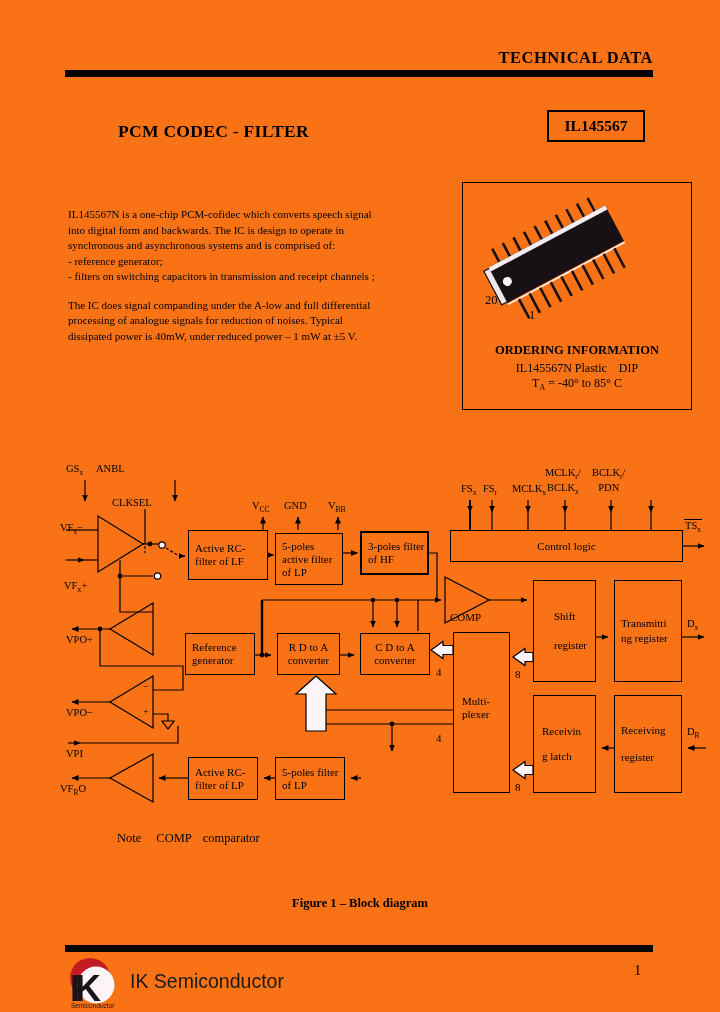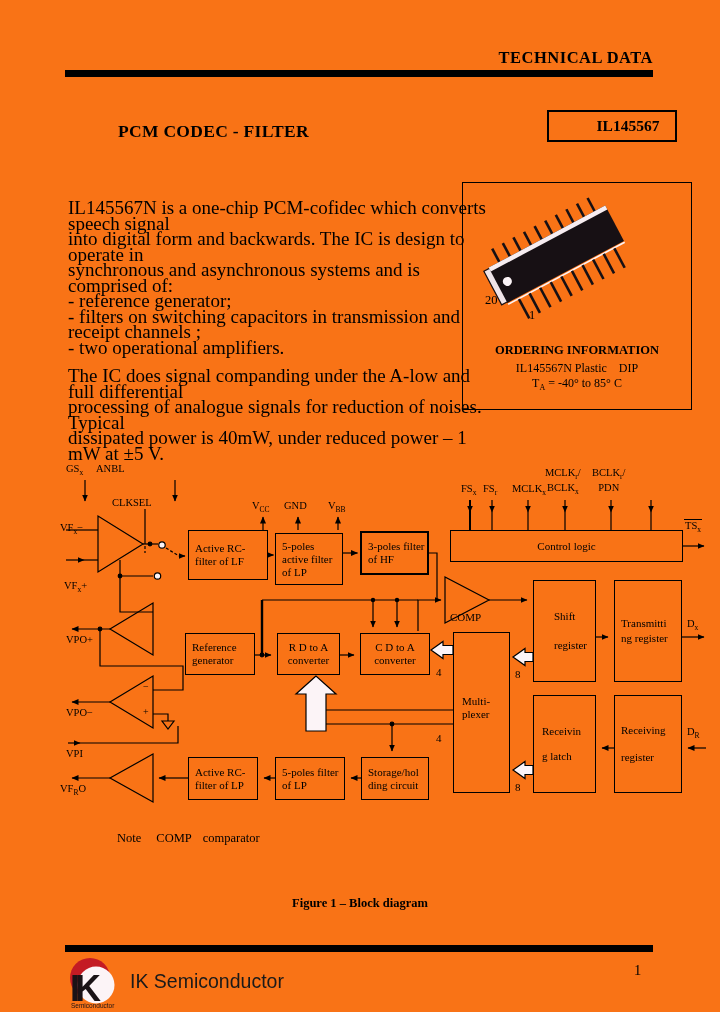--- a/index.html
+++ b/index.html
@@ -3,23 +3,23 @@
 <meta charset="utf-8">
 <style>
   html,body{margin:0;padding:0;}
   .page{position:relative;width:720px;height:1012px;background:#f97316;overflow:hidden;
         font-family:"Liberation Serif",serif;color:#000;}
   
   .hdr-type{position:absolute;right:67px;top:48px;font-weight:bold;font-size:16.5px;letter-spacing:.5px;}
   .hdr-bar{position:absolute;left:65px;top:70px;width:588px;height:7px;background:#000;}
   .doc-title{position:absolute;left:118px;top:121px;font-weight:bold;font-size:17.5px;letter-spacing:.3px;}
   .partbox{position:absolute;left:547px;top:110px;width:94px;height:28px;border:2px solid #000;
-           display:flex;align-items:center;justify-content:center;font-weight:bold;font-size:15.5px;padding-left:32px;}
-  
-  .intro{position:absolute;left:68px;top:200px;width:420px;font-size:19px;line-height:15.5px;}
+           display:flex;align-items:center;justify-content:center;font-weight:bold;font-size:15.5px;}
+  
+  .intro{position:absolute;left:68px;top:207px;width:420px;font-size:11px;line-height:15.5px;}
   .intro .para2{margin-top:13px;}
   
   .ordbox{position:absolute;left:462px;top:182px;width:230px;height:228px;border:1.2px solid #000;box-sizing:border-box;}
   .ordbox .chip{position:absolute;left:2px;top:6px;}
   .pinnum{position:absolute;font-size:12.5px;}
   .p20{left:22px;top:110px;}
   .p1{left:66px;top:125px;}
   .ord-h{position:absolute;left:0;top:160px;width:100%;text-align:center;font-weight:bold;font-size:12.5px;}
   .ord-l1{position:absolute;left:0;top:178px;width:100%;text-align:center;font-size:12px;white-space:pre;}
   .ord-l2{position:absolute;left:0;top:193px;width:100%;text-align:center;font-size:12px;}
@@ -57,21 +57,20 @@
   <div class="doc-title">PCM CODEC - FILTER</div>
   <div class="partbox">IL145567</div>
 
   <div class="intro">
     <div class="para1">
       <div>IL145567N is a one-chip PCM-cofidec which converts speech signal</div>
       <div>into digital form and backwards. The IC is design to operate in</div>
       <div>synchronous and asynchronous systems and is comprised of:</div>
       <div>- reference generator;</div>
       <div>- filters on switching capacitors in transmission and receipt channels ;</div>
-      <div>- two operational amplifiers.</div>
     </div>
     <div class="para2">
       <div>The IC does signal companding under the A-low and full differential</div>
       <div>processing of analogue signals for reduction of noises. Typical</div>
       <div>dissipated power is 40mW, under reduced power – 1 mW at ±5 V.</div>
     </div>
   </div>
 
   <div class="ordbox">
     <svg class="chip" width="192" height="156" viewBox="0 0 192 156">
@@ -243,24 +242,20 @@
     <div>ng register</div>
   </div>
   <div class="block" style="left:533px;top:695px;width:63px;height:98px;padding-left:8px;gap:12px;">
     <div>Receivin</div>
     <div>g latch</div>
   </div>
   <div class="block" style="left:614px;top:695px;width:68px;height:98px;padding-left:6px;gap:14px;">
     <div>Receiving</div>
     <div>register</div>
   </div>
-  <div class="block pl" style="left:361px;top:757px;width:68px;height:43px;">
-    <div>Storage/hol</div>
-    <div>ding circuit</div>
-  </div>
   <div class="block pl" style="left:275px;top:757px;width:70px;height:43px;">
     <div>5-poles filter</div>
     <div>of LP</div>
   </div>
   <div class="block pl" style="left:188px;top:757px;width:70px;height:43px;">
     <div>Active RC-</div>
     <div>filter of LP</div>
   </div>
 
   <span class="pin" style="left:66px;top:463px;"><span>GS</span><sub>x</sub></span>

